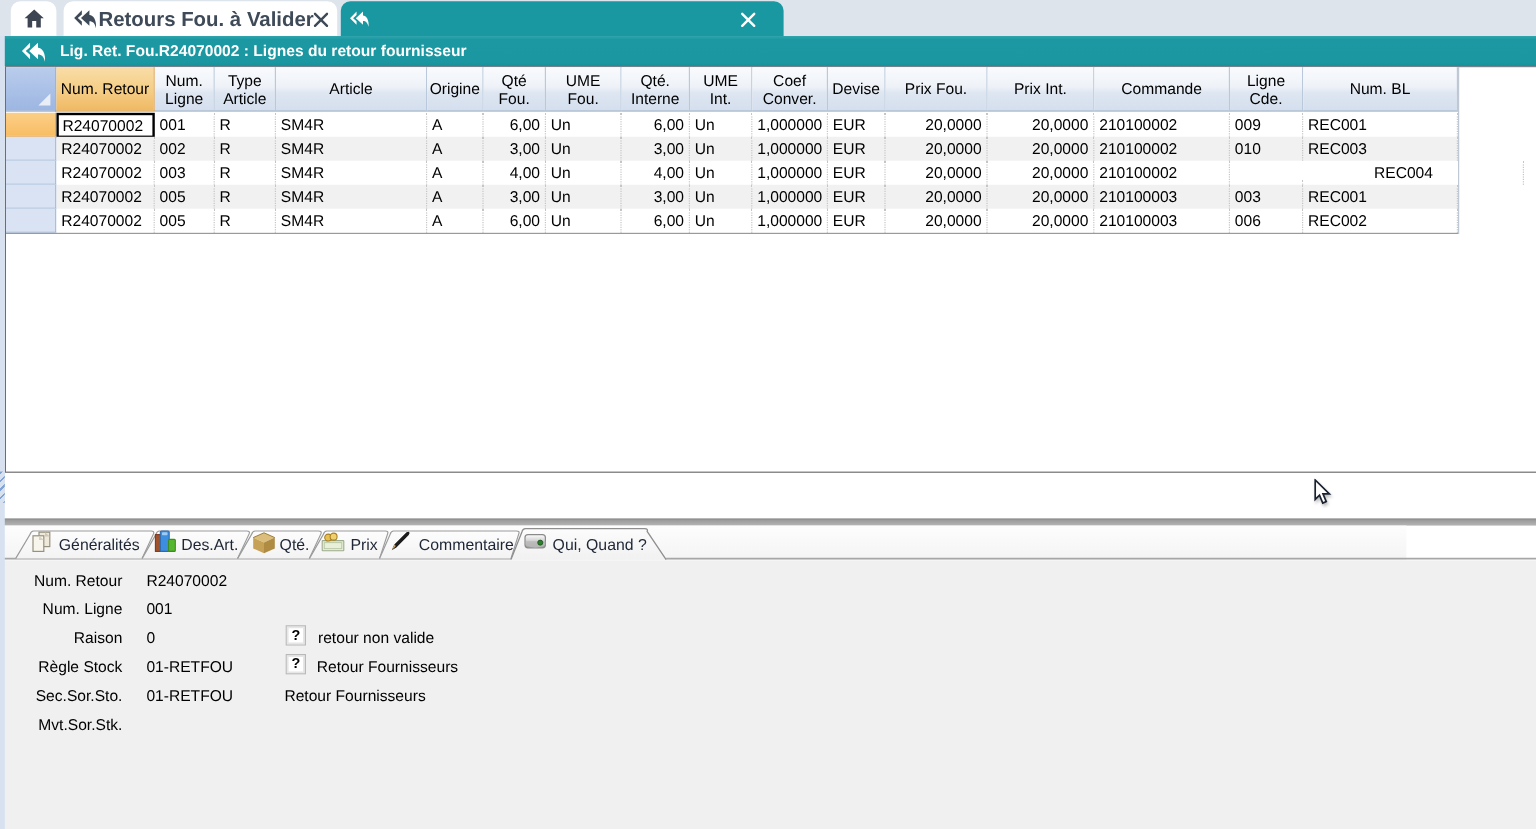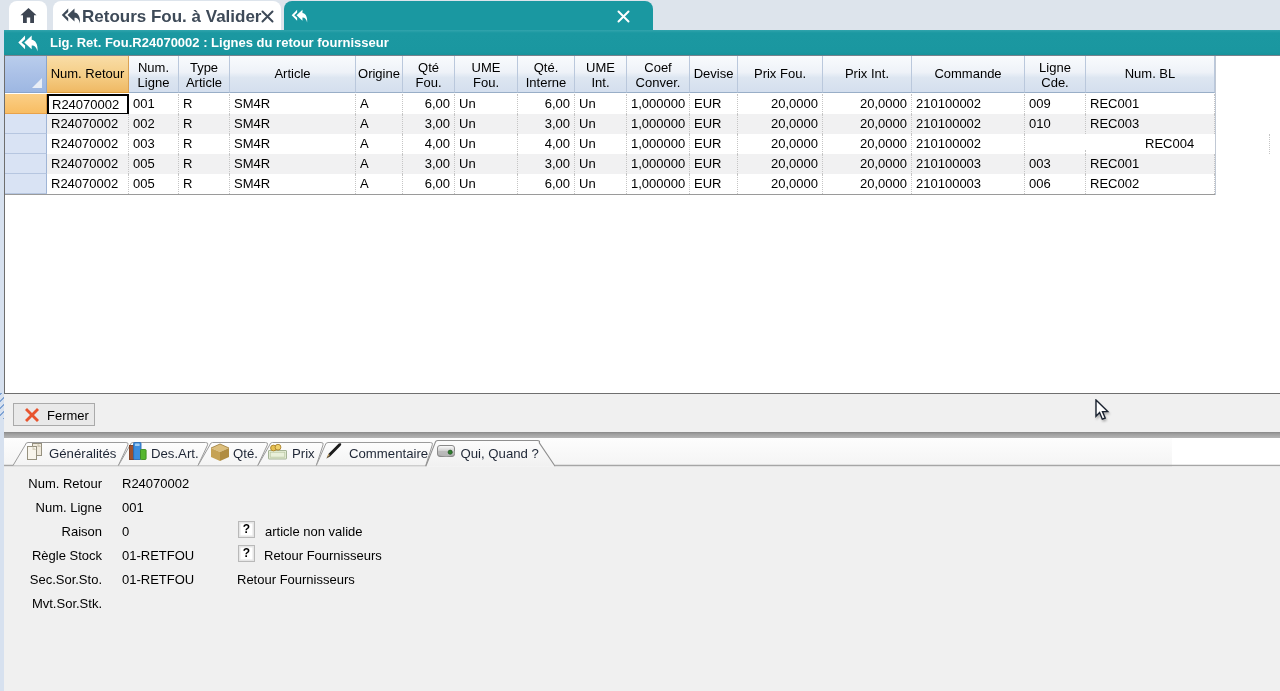--- a/index.html
+++ b/index.html
@@ -224,28 +224,20 @@
     <div class="dcell" style="left:1020px;top:118px;width:61px;">006</div>
     <div class="dcell" style="left:1081px;top:118px;width:129px;">REC002</div>
     <div style="position:absolute;left:0;top:138px;width:1210px;height:1px;background:#9a9a9a;"></div>
     <div style="position:absolute;left:1210px;top:0;width:1px;height:139px;background:#c0c8d4;"></div>
   </div>
 
   <div class="abs" id="leftstrip" style="left:0;top:30px;width:4px;height:661px;background:#d7e1ef;z-index:9;">
     <div style="position:absolute;left:0;top:363px;width:4px;height:26px;background:repeating-linear-gradient(135deg,#7fa3d4 0 1.6px,#d7e1ef 1.6px 5px);"></div>
   </div>
 
-  <div class="abs" id="toolbar" style="left:4px;top:394px;width:1276px;height:38px;background:#f0f0f0;">
-    <div class="abs" style="left:9px;top:9px;width:82px;height:23px;background:#e9e9e9;border:1px solid #aaa;">
-      <svg class="abs" style="left:10px;top:3px" width="16" height="16" viewBox="0 0 16 16">
-        <path d="M3 1 L8 6 L13 1 L15 3 L10 8 L15 13 L13 15 L8 10 L3 15 L1 13 L6 8 L1 3 Z" fill="#e8542e"></path>
-      </svg>
-      <div class="abs" style="left:33px;top:4px;font-size:13px;">Fermer</div>
-    </div>
-  </div>
 
   <div class="abs" style="left:0;top:432px;width:1280px;height:6px;background:linear-gradient(180deg,#878787 0%,#9d9d9d 30%,#b5b5b5 100%);"></div>
 
   <div class="abs" id="tabstrip" style="left:0;top:438px;width:1172px;height:29px;background:linear-gradient(180deg,#fdfdfd,#f4f4f4);">
     <svg class="abs" style="left:0;top:0" width="1280" height="30" viewBox="0 0 1280 30">
 <defs>
 <linearGradient id="tg" x1="0" y1="0" x2="0" y2="1">
 <stop offset="0" stop-color="#fdfdfd"></stop>
             <stop offset="1" stop-color="#f3f3f3"></stop>
 </linearGradient>
@@ -309,21 +301,21 @@
   </div>
 
   <div class="abs" id="form" style="left:0;top:467px;width:1280px;height:224px;background:#f0f0f0;">
     <div class="abs" style="left:0;top:9px;width:102px;text-align:right;font-size:13px;">Num. Retour</div>
       <div class="abs" style="left:122px;top:9px;font-size:13px;">R24070002</div>
     <div class="abs" style="left:0;top:33px;width:102px;text-align:right;font-size:13px;">Num. Ligne</div>
       <div class="abs" style="left:122px;top:33px;font-size:13px;">001</div>
     <div class="abs" style="left:0;top:57px;width:102px;text-align:right;font-size:13px;">Raison</div>
       <div class="abs" style="left:122px;top:57px;font-size:13px;">0</div>
     <div class="abs" style="left:238px;top:54px;width:17px;height:17px;background:#fff;border:1px solid #b9b9b9;box-shadow:inset 0 0 0 1.5px #e6e6e6;text-align:center;font-size:12px;font-weight:bold;line-height:15px;">?</div>
-    <div class="abs" style="left:265px;top:57px;font-size:13px;">article non valide</div>
+    <div class="abs" style="left:265px;top:57px;font-size:13px;">retour non valide</div>
     <div class="abs" style="left:0;top:81px;width:102px;text-align:right;font-size:13px;">Règle Stock</div>
       <div class="abs" style="left:122px;top:81px;font-size:13px;">01-RETFOU</div>
     <div class="abs" style="left:238px;top:78px;width:17px;height:17px;background:#fff;border:1px solid #b9b9b9;box-shadow:inset 0 0 0 1.5px #e6e6e6;text-align:center;font-size:12px;font-weight:bold;line-height:15px;">?</div>
     <div class="abs" style="left:264px;top:81px;font-size:13px;">Retour Fournisseurs</div>
     <div class="abs" style="left:0;top:105px;width:102px;text-align:right;font-size:13px;">Sec.Sor.Sto.</div>
       <div class="abs" style="left:122px;top:105px;font-size:13px;">01-RETFOU</div>
     <div class="abs" style="left:237px;top:105px;font-size:13px;">Retour Fournisseurs</div>
     <div class="abs" style="left:0;top:129px;width:102px;text-align:right;font-size:13px;">Mvt.Sor.Stk.</div>
   </div>
 

